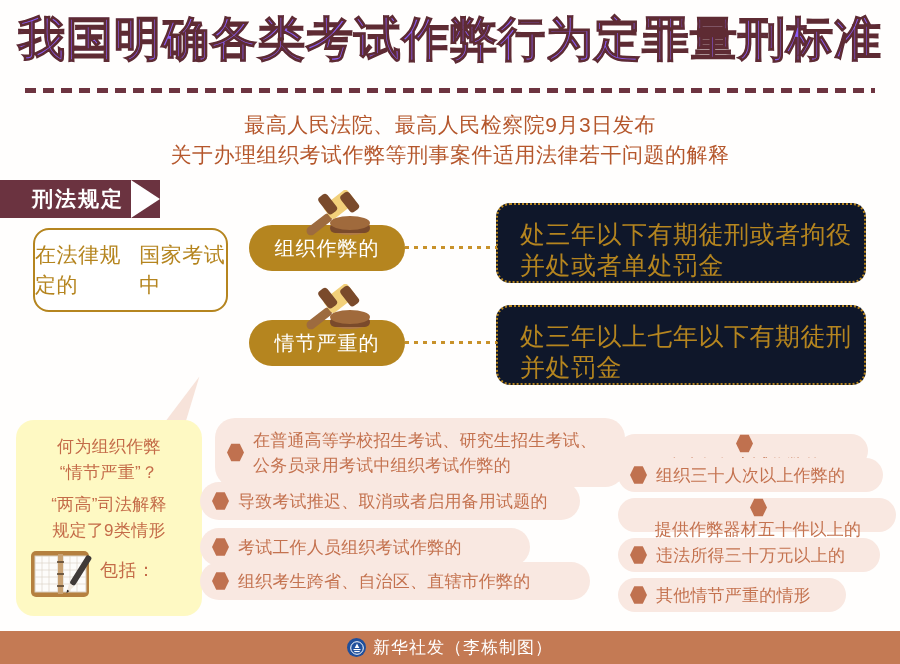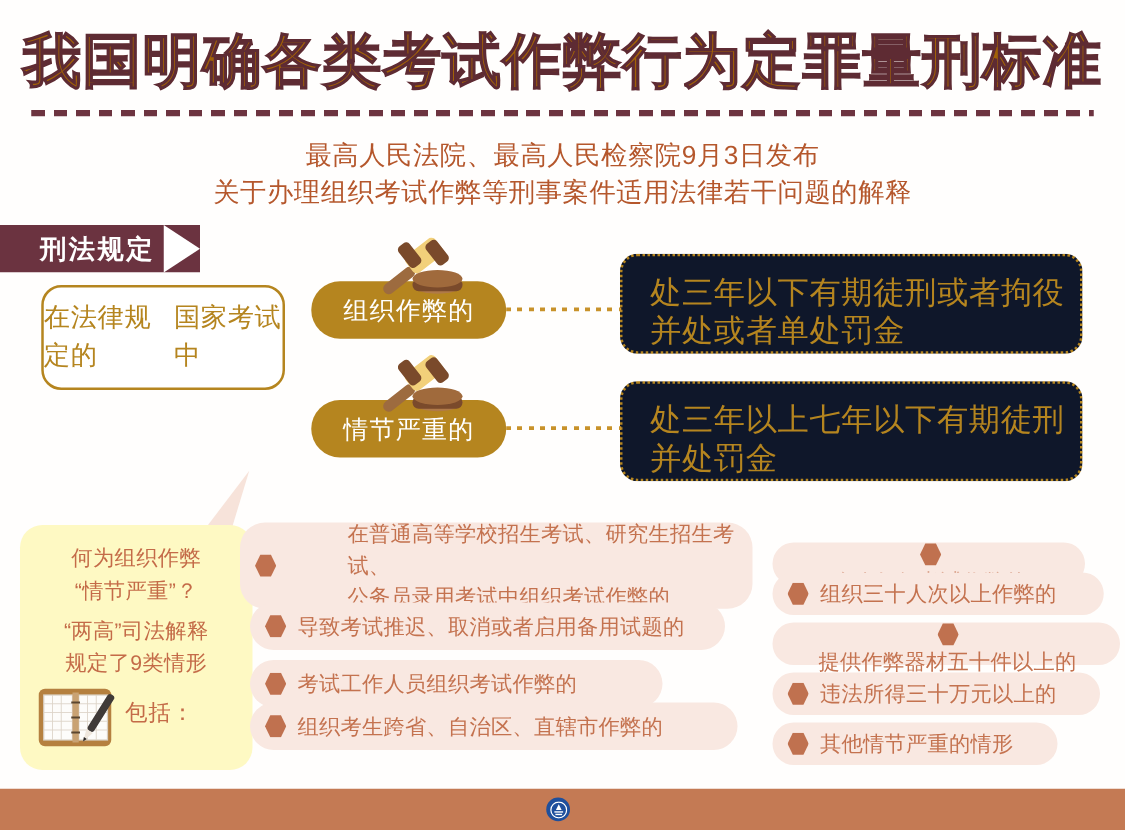--- a/index.html
+++ b/index.html
@@ -6,24 +6,24 @@
   html, body {
     width: 900px; height: 664px;
     background: #ffffff;
     font-family: "Liberation Sans", "DejaVu Sans", sans-serif;
     overflow: hidden;
   }
   #canvas { position: relative; width: 900px; height: 664px; background: #fffefd; }
 
   
   .title {
-    position: absolute; left: 0; top: 18px; width: 900px;
+    position: absolute; left: 0; top: 8px; width: 900px;
     text-align: center;
     font-size: 47px; font-weight: bold; letter-spacing: 1px;
-    color: #a16207;
+    color: #8b5cf6;
     -webkit-text-stroke: 1.1px #5e2b33;
     white-space: nowrap;
   }
   .dash-rule {
     position: absolute; left: 25px; top: 88px; width: 850px; height: 5px;
     background: repeating-linear-gradient(to right,#6d3440 0 11px, transparent 11px 18px);
   }
   .subtitle {
     position: absolute; left: 0; top: 110px; width: 900px;
     text-align: center; color: #b5572c;
@@ -239,23 +239,24 @@
 
   <div class="footer">
     <span class="xinhua-logo">
       <svg width="14" height="14" viewBox="0 0 14 14">
         <circle cx="7" cy="7" r="6.3" fill="none" stroke="#ffffff" stroke-width="1"></circle>
         <path d="M7 2.4 L9.3 7 L4.7 7 Z" fill="#ffffff"></path>
         <rect x="3.5" y="8" width="7" height="1.1" fill="#ffffff"></rect>
         <rect x="4.3" y="10" width="5.4" height="1.1" fill="#ffffff"></rect>
       </svg>
     </span>
-  </div>
-
-<div class="lpill" style="left: 192px; top: 418px; width: 410px; height: 69px; gap: 48px;">
+    <span>新华社发（李栋制图）</span>
+  </div>
+
+<div class="lpill" style="left: 215px; top: 418px; width: 410px; height: 69px;">
       <span class="hexbullet"></span>
       <span class="ltext">在普通高等学校招生考试、研究生招生考试、<br>公务员录用考试中组织考试作弊的</span>
     </div>
     <div class="lpill" style="left: 200px; top: 528px; width: 330px; height: 38px;">
       <span class="hexbullet"></span>
       <span class="ltext">考试工作人员组织考试作弊的</span>
     </div>
     <div class="lpill" style="left: 200px; top: 482px; width: 380px; height: 38px;">
       <span class="hexbullet"></span>
       <span class="ltext">导致考试推迟、取消或者启用备用试题的</span>

